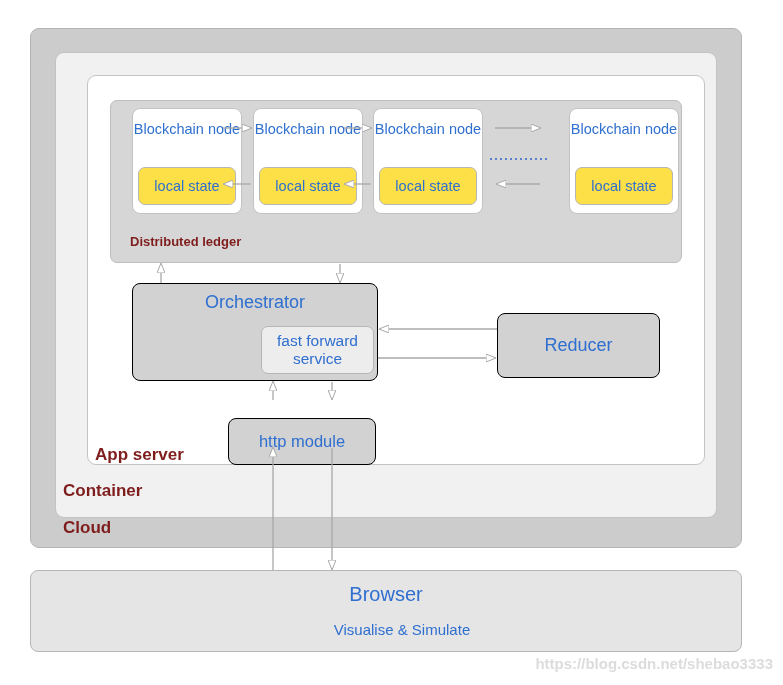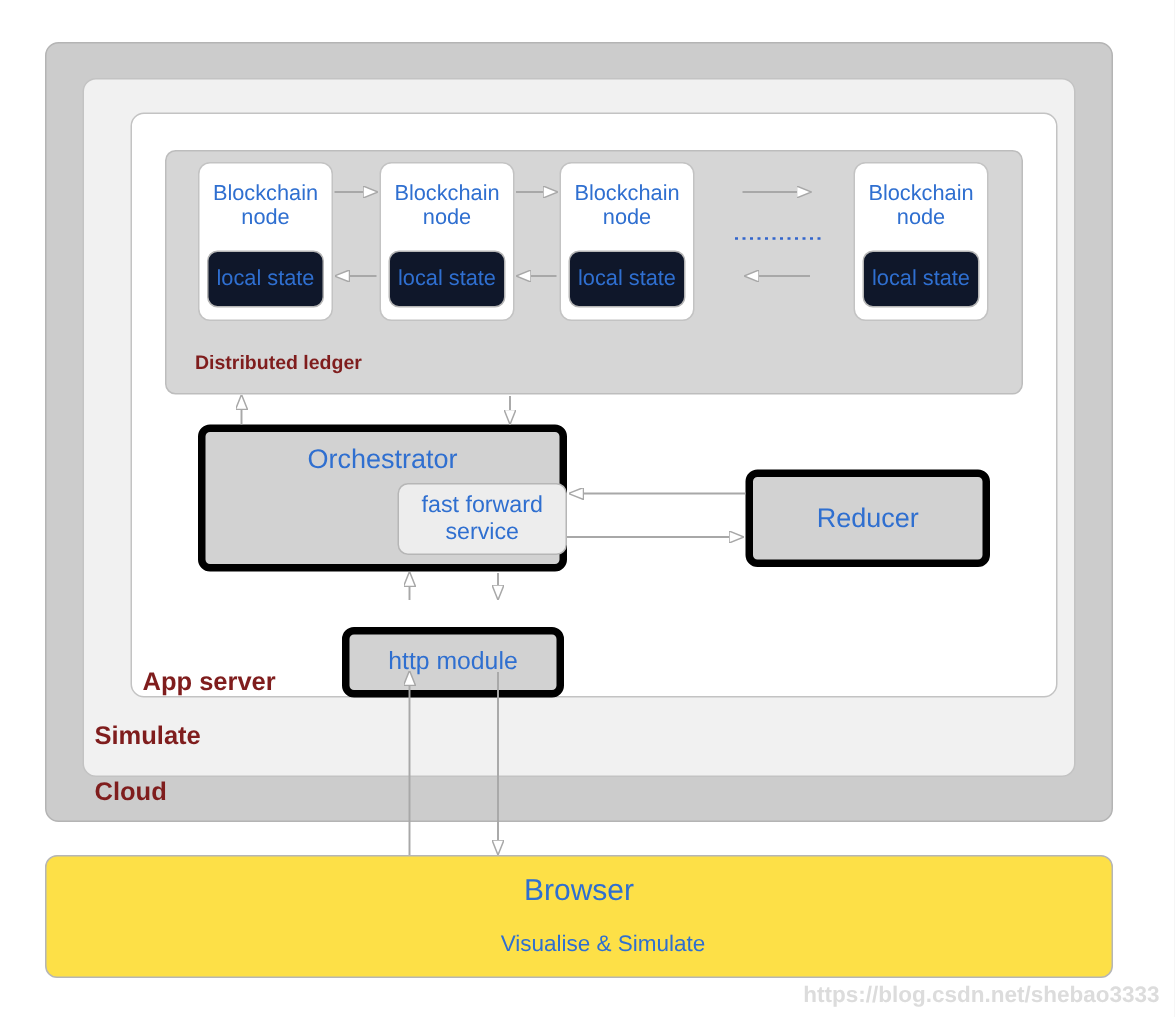--- a/index.html
+++ b/index.html
@@ -65,60 +65,60 @@
   }
   .label-cloud   { left: 63px;  top: 518px; font-size: 17px; }
   .label-container { left: 63px; top: 481px; font-size: 17px; }
   .label-appserver { left: 95px; top: 445px; font-size: 17px; }
   .label-ledger   { left: 130px; top: 234px; font-size: 13px; }
 
   
   .node {
     position: absolute;
     top: 108px;
-    width: 90px;
+    width: 110px;
     height: 106px;
     background: #ffffff;
     border: 1px solid #c3c3c3;
     border-radius: 8px;
     box-sizing: border-box;
   }
   .node-title {
     position: absolute;
     top: 12px; left: 0; right: 0;
     text-align: center;
     color: #2f6fd0;
     font-size: 14.5px;
     line-height: 16px;
   }
   .node-state {
     position: absolute;
     left: 5px; right: 5px;
     bottom: 8px;
     height: 38px;
-    background: #0f172a;
+    background: #fde047;
     border: 1px solid #b6b6b6;
     border-radius: 7px;
     color: #2f6fd0;
     font-size: 14.5px;
     display: flex;
     align-items: center;
     justify-content: center;
     box-sizing: border-box;
   }
   .node1 { left: 132px; }
   .node2 { left: 253px; }
   .node3 { left: 373px; }
   .node4 { left: 569px; }
 
   
   .proc-box {
     position: absolute;
     background: #d2d2d2;
-    border: 5px solid #000000;
+    border: 1px solid #000000;
     border-radius: 8px;
     box-sizing: border-box;
   }
   .orchestrator-box {
     left: 132px; top: 283px;
     width: 246px; height: 98px;
   }
   .orchestrator-title {
     position: absolute;
     top: 8px; left: 0; right: 0;
@@ -167,21 +167,21 @@
   }
   .http-label {
     color: #2f6fd0;
     font-size: 16.5px;
   }
 
   .browser-box {
     position: absolute;
     left: 30px; top: 570px;
     width: 712px; height: 82px;
-    background: #fde047;
+    background: #e5e5e5;
     border: 1px solid #b6b6b6;
     border-radius: 8px;
     box-sizing: border-box;
   }
   .browser-title {
     position: absolute;
     top: 12px; left: 0; right: 0;
     text-align: center;
     color: #2f6fd0;
     font-size: 20px;
@@ -258,21 +258,21 @@
     <span class="http-label">http module</span>
   </div>
 
   <div class="browser-box">
     <div class="browser-title">Browser</div>
     <div class="browser-sub">Visualise &amp; Simulate</div>
   </div>
 
   <div class="corner-label label-ledger">Distributed ledger</div>
   <div class="corner-label label-appserver">App server</div>
-  <div class="corner-label label-container">Simulate</div>
+  <div class="corner-label label-container">Container</div>
   <div class="corner-label label-cloud">Cloud</div>
 
   <svg id="connectors" viewBox="0 0 783 685">
     <defs>
       <marker id="ah" markerWidth="10" markerHeight="8" refX="9" refY="4" orient="auto" markerUnits="userSpaceOnUse">
         <path d="M0,0 L10,4 L0,8 z" fill="#ffffff" stroke="#a8a8a8" stroke-width="1"></path>
       </marker>
     </defs>
     <g stroke="#a8a8a8" stroke-width="1.3" fill="none">
 

